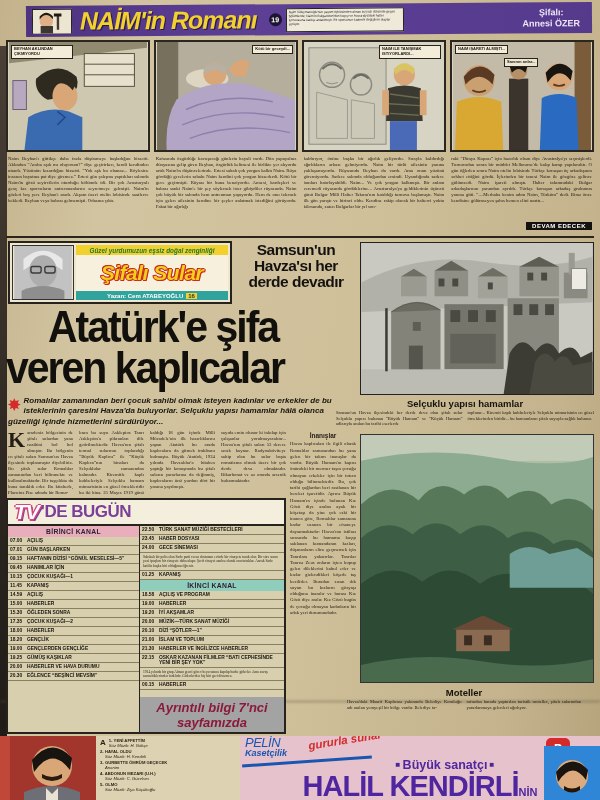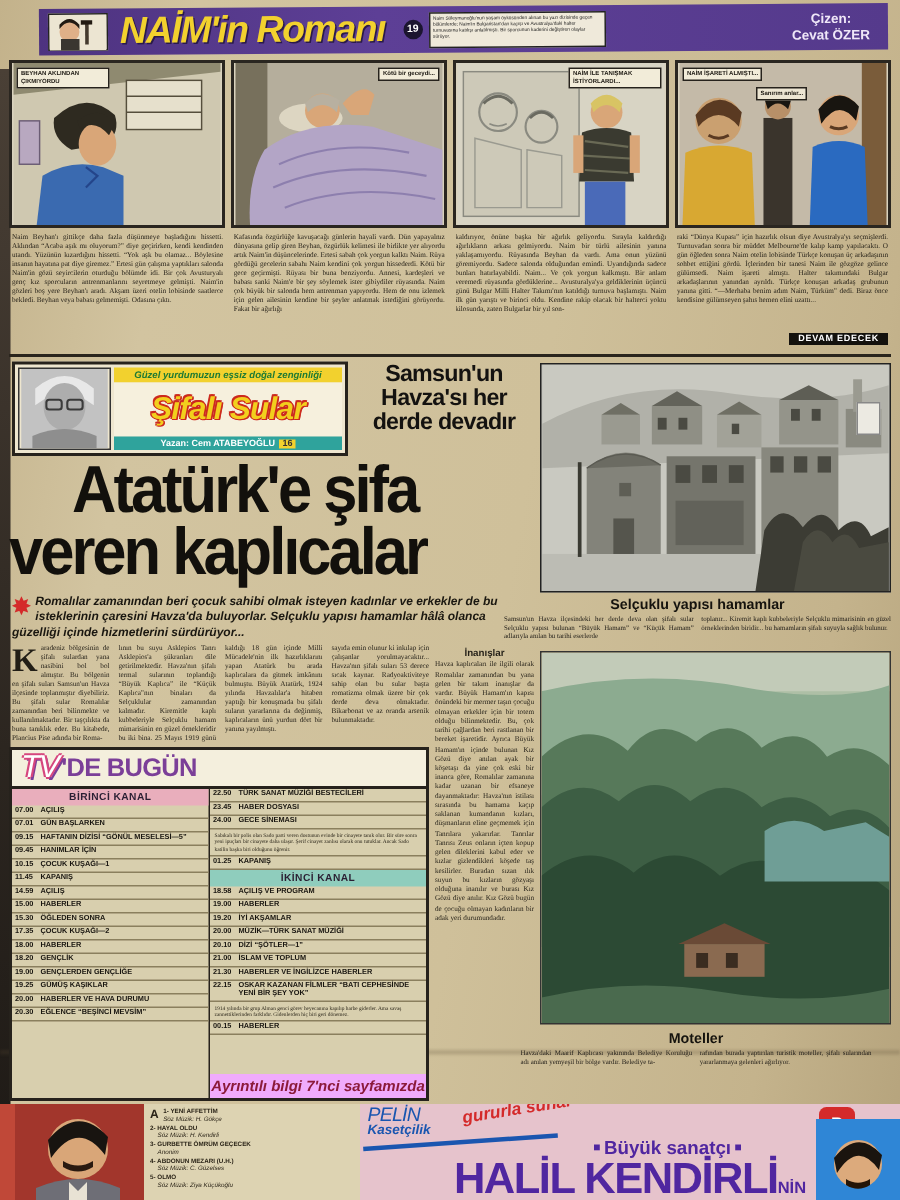--- a/index.html
+++ b/index.html
@@ -80,35 +80,35 @@
   .dropcap { float:left; font-size:22px; line-height:.8; font-weight:bold; margin:1px 2px 0 0; }
   .tallcol { left:290px; top:430px; width:66px; height:306px; font-family:"Liberation Serif", serif;
              font-size:4.8px; line-height:1.3; color:#221e16; text-align:justify; overflow:hidden; }
   .subhead { font-size:6.5px; font-weight:900; text-align:center; font-family:"Liberation Sans",sans-serif; margin:2px 0 1px; }
 
   .colorphoto { left:360px; top:434px; width:234px; height:249px; border:1px solid #333; }
 
   
   .tvbox { left:6px; top:498px; width:280px; height:236px; border:2px solid #26221c; background:#d8cfae; }
   .tvhead { height:26px; background:#f4efdd; border-bottom:2px solid #26221c; display:flex; align-items:center; padding-left:6px; }
-  .tvlogo { font-size:21px; font-weight:400; font-style:italic; color:#fff; letter-spacing:-1px;
+  .tvlogo { font-size:21px; font-weight:700; font-style:italic; color:#fff; letter-spacing:-1px;
             text-shadow:1.5px 0 #d6467e,-1.5px 0 #d6467e,0 1.5px #d6467e,0 -1.5px #d6467e,2px 2px 0 #7b3f98; }
   .tvrest { font-size:17px; font-weight:900; color:#7b3f98; letter-spacing:-.5px; margin-left:2px; }
   .tvcols { display:flex; height:206px; }
   .tvcol-l { width:132px; border-right:1.5px solid #26221c; }
   .tvcol-r { flex:1; display:flex; flex-direction:column; }
   .band { font-size:6.8px; font-weight:900; text-align:center; color:#2a1f33; padding:2px 0; letter-spacing:.3px; }
   .band.pink { background:#e9aebc; }
   .band.teal { background:#8fcdbd; }
   .tvrow { display:flex; border-bottom:.5px solid #8a7f5e; padding:1.2px 2px; }
   .tvtime { width:17px; flex:none; font-size:4.9px; font-weight:bold; color:#181510; }
   .tvprog { flex:1; font-size:4.9px; font-weight:bold; color:#181510; line-height:1.15; }
   .tvdesc { font-size:3.6px; line-height:1.25; color:#2a2519; padding:1.5px 3px; border-bottom:.5px solid #8a7f5e;
             font-family:"Liberation Serif", serif; }
-  .tvfooter { margin-top:auto; background:#f0abfc; color:#8b1a3a; font-size:10px; font-weight:900; font-style:italic;
+  .tvfooter { margin-top:auto; background:#a3a3a3; color:#8b1a3a; font-size:13px; font-weight:900; font-style:italic;
               text-align:center; padding:2.5px 0; }
 
   
   .ad { left:0; top:736px; width:600px; height:64px; display:flex; }
   .ad-photo-l { width:96px; flex:none; }
   .ad-tracks { width:144px; flex:none; background:#ddd3b2; padding:2px 4px; font-size:4.2px; line-height:1.3; color:#2a2317; }
   .ad-side { font-size:8px; font-weight:bold; float:left; margin-right:3px; }
   .trk-t { font-weight:bold; }
   .trk-c { padding-left:5px; font-style:italic; }
   .ad-main { flex:1; background:#e6c3cc; position:relative; overflow:hidden; }
@@ -145,22 +145,22 @@
           <path d="M7 10 Q14 1 21 10 L21 7 Q14 -1 7 7 Z" fill="#221a12"></path>
         <rect x="8" y="17" width="13" height="8" fill="#3a3630"></rect>
         <rect x="25" y="5" width="2.5" height="16" fill="#443a2e"></rect>
           <rect x="22" y="4" width="8" height="3" fill="#221a12"></rect>
       </svg>
     </div>
     <div class="mast-title">NAİM'in Romanı</div>
     <div class="ep-circle">19</div>
     <div class="mast-syn">Naim Süleymanoğlu'nun yaşam öyküsünden alınan bu yazı dizisinde geçen bölümlerde; Naim'in Bulgaristan'dan kaçışı ve Avustralya'daki halter turnuvasına katılışı anlatılmıştı. Bir sporcunun kaderini değiştiren olaylar sürüyor.</div>
     <div class="mast-artist">
-      <div>Çizen:</div>
-      <div>Cevat ÖZER</div>
+      <div>Şifalı:</div>
+      <div>Annesi ÖZER</div>
     </div>
   </div>
 
   <div class="abs strip">
     <div class="panel">
       <svg viewBox="0 0 143 112">
         <rect width="143" height="112" fill="#cfc8b0"></rect>
         <polygon points="0,0 143,0 143,6 0,22" fill="#8f8a70"></polygon>
         <rect x="78" y="12" width="52" height="34" fill="#e6e0cc" stroke="#554e3c" stroke-width="1"></rect>
         <line x1="78" y1="23" x2="130" y2="23" stroke="#554e3c"></line>

